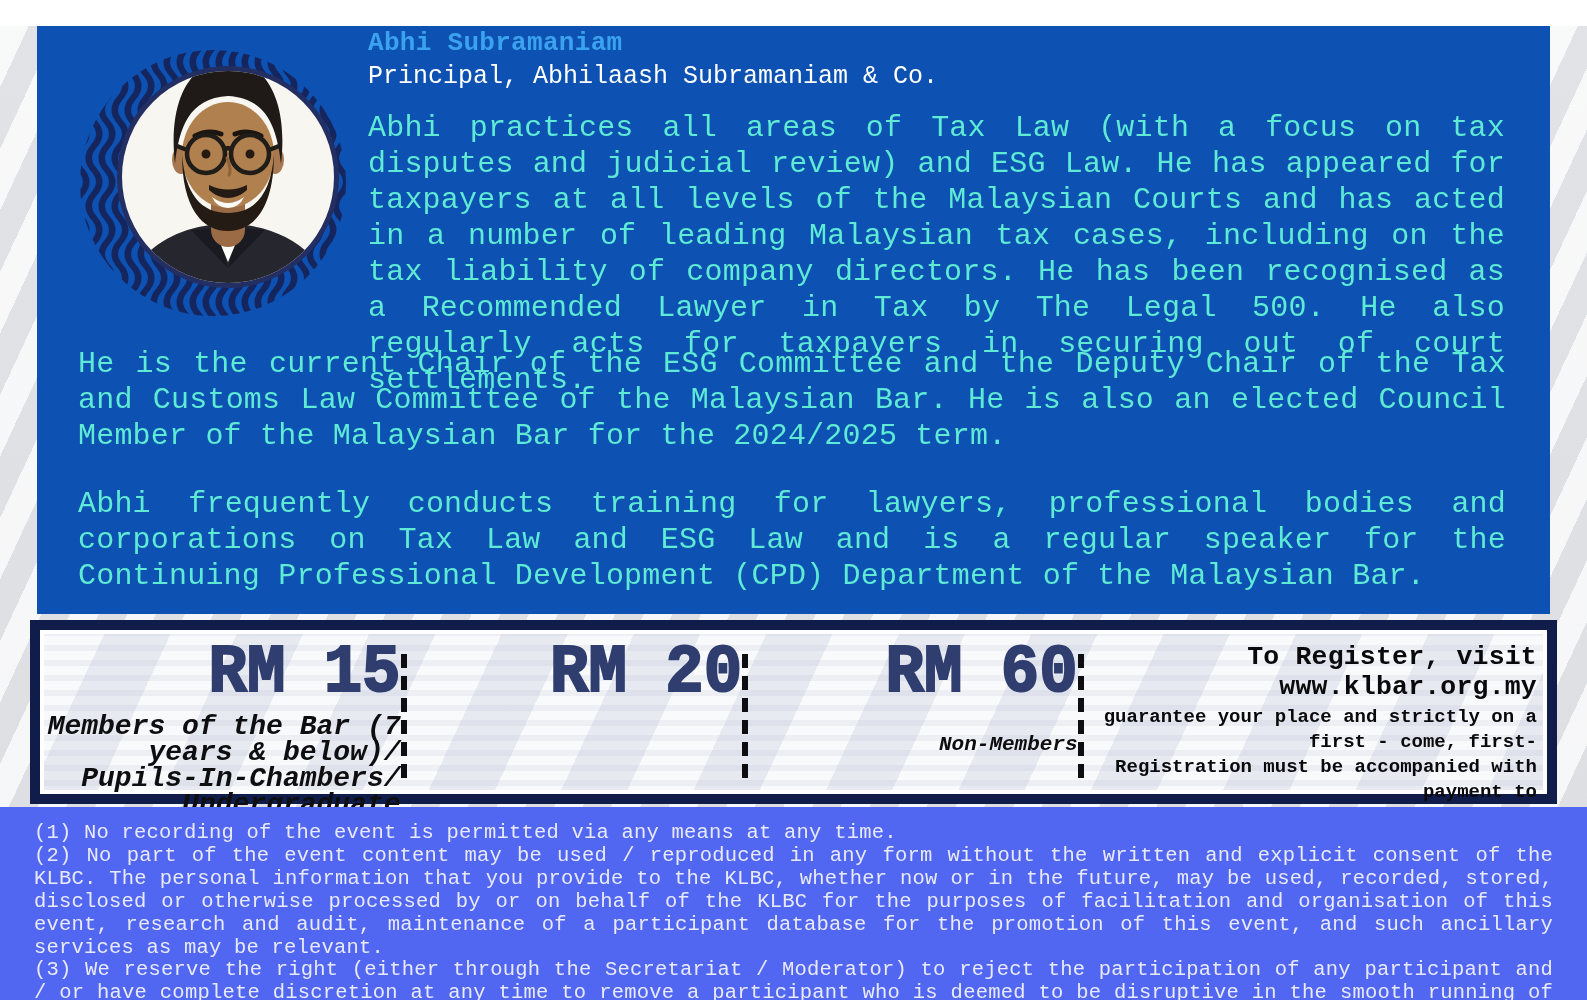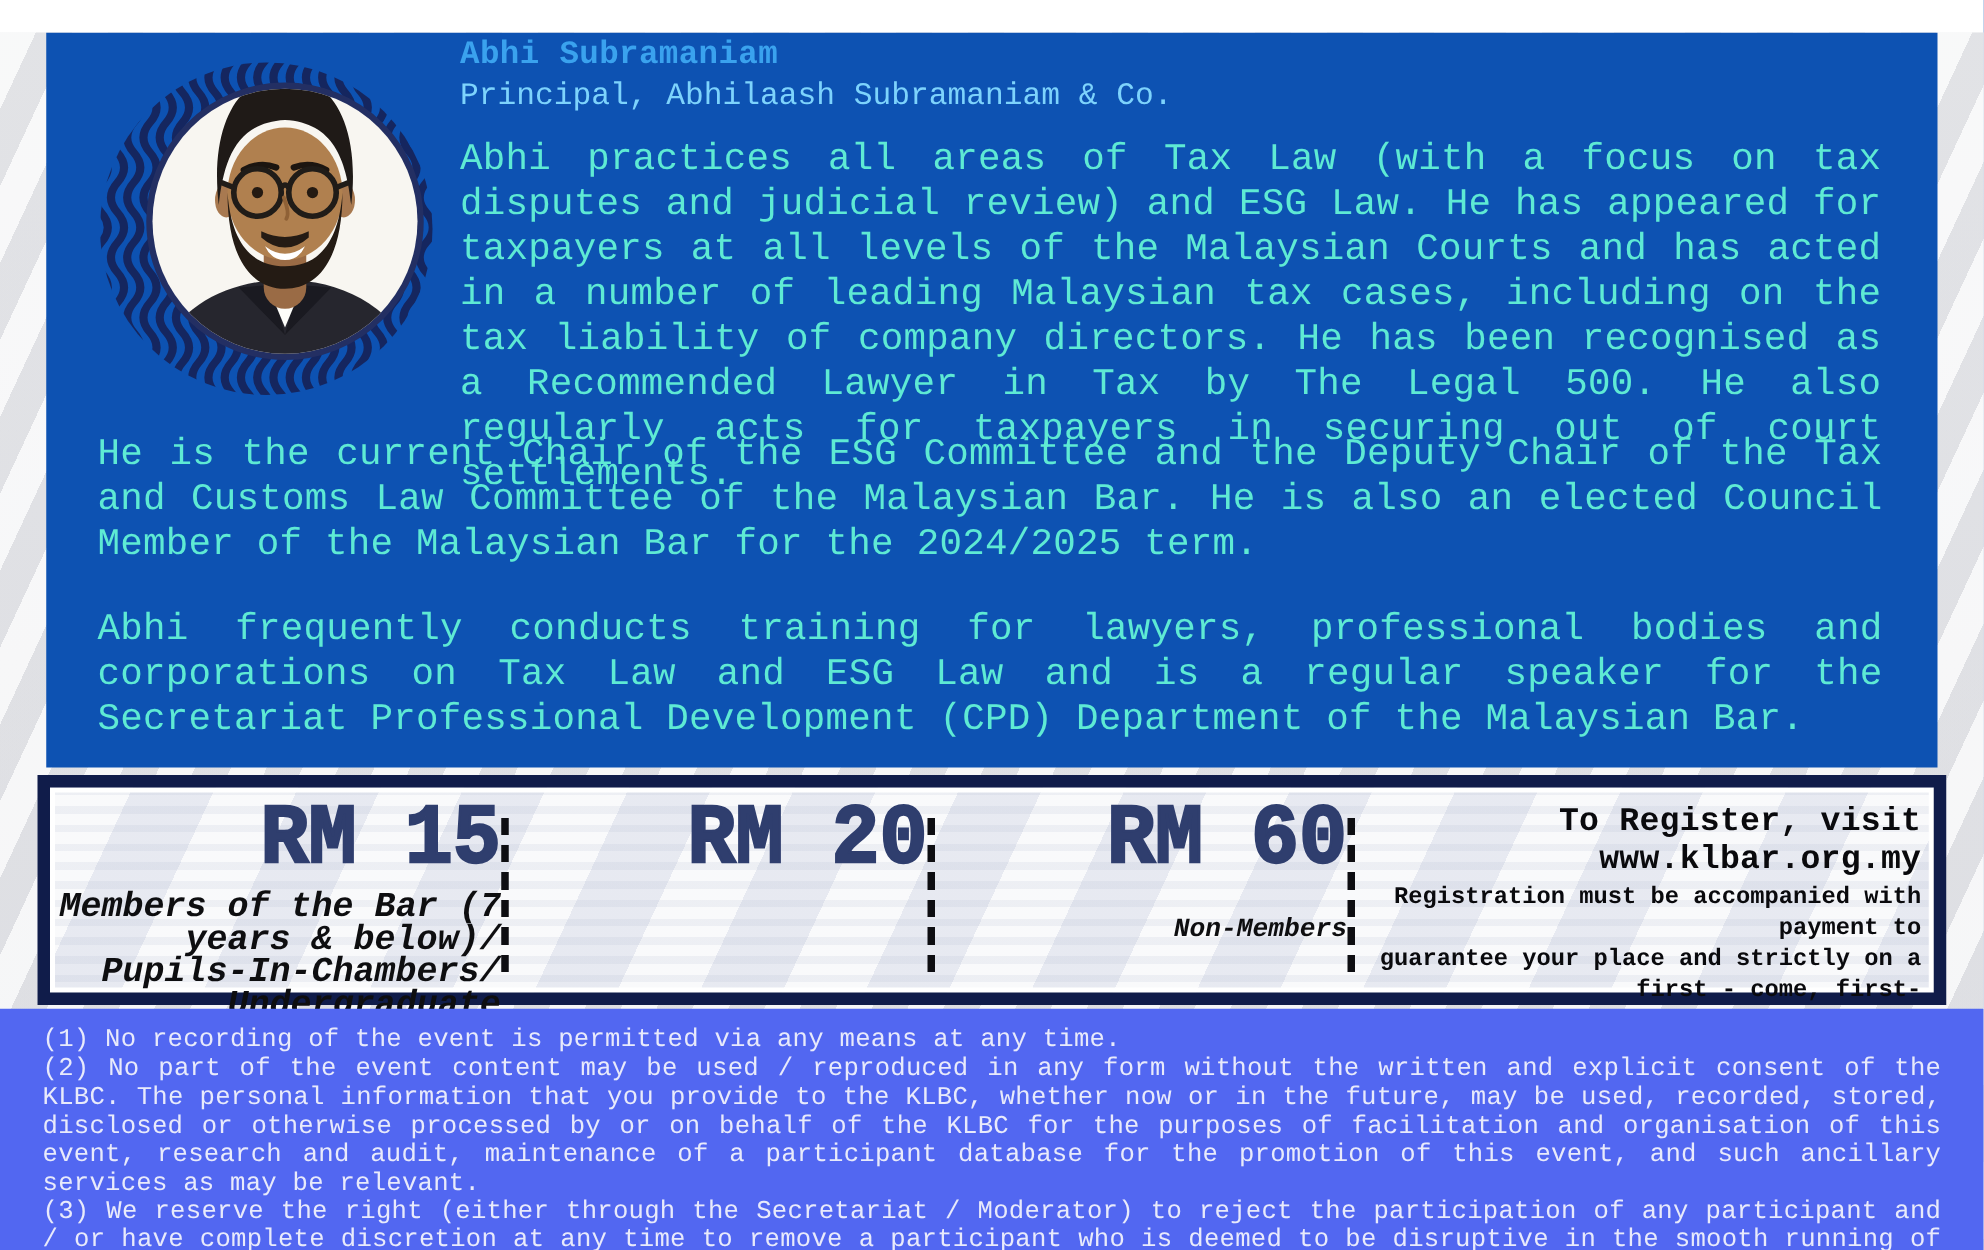--- a/index.html
+++ b/index.html
@@ -8,21 +8,21 @@
     font-family:Liberation Mono, monospace;
     background:
       repeating-linear-gradient(115deg, rgba(255,255,255,.65) 0 26px, rgba(213,214,219,.45) 26px 52px),
       linear-gradient(#ecedef,#e4e5e9);
     margin-top: 26px;
   }
   
   .bio{position:absolute;left:37px;top:0;width:1513px;height:588px;background:#0d52b2;}
   .photo-svg{position:absolute;left:38px;top:10px;width:302px;height:292px;}
   .name{position:absolute;left:331px;top:2px;font-size:26px;font-weight:bold;color:#3aa2ee;letter-spacing:.3px;}
-  .role{position:absolute;left:331px;top:36px;font-size:25px;color:#7dd3fc;}
+  .role{position:absolute;left:331px;top:36px;font-size:25px;color:#ffffff;}
   .bio p{font-size:30px;line-height:36px;color:#5eead4;text-align:justify;margin:0;letter-spacing:.2px;}
   .p1{position:absolute;left:331px;top:84px;width:1137px;}
   .p2{position:absolute;left:41px;top:320px;width:1428px;}
   .p3{position:absolute;left:41px;top:460px;width:1428px;}
   
   .pricebox{
     position:absolute;left:30px;top:594px;width:1527px;height:184px;box-sizing:border-box;
     border:10px solid #101c4a;box-shadow:inset 0 0 0 4px #ffffff;display:flex;
     background:
       repeating-linear-gradient(180deg, rgba(165,175,200,.14) 0 6px, rgba(255,255,255,0) 6px 15px),
@@ -126,21 +126,21 @@
         <circle cx="131" cy="118" r="4.5" fill="#241a12"></circle>
         <circle cx="175" cy="118" r="4.5" fill="#241a12"></circle>
         <path d="M152 122 q5 13 2 17" stroke="#8f6136" stroke-width="3" fill="none" stroke-linecap="round"></path>
       </g>
     </svg>
 
     <div class="name">Abhi Subramaniam</div>
     <div class="role">Principal, Abhilaash Subramaniam &amp; Co.</div>
     <p class="p1">Abhi practices all areas of Tax Law (with a focus on tax disputes and judicial review) and ESG Law. He has appeared for taxpayers at all levels of the Malaysian Courts and has acted in a number of leading Malaysian tax cases, including on the tax liability of company directors. He has been recognised as a Recommended Lawyer in Tax by The Legal 500. He also regularly acts for taxpayers in securing out of court settlements.</p>
     <p class="p2">He is the current Chair of the ESG Committee and the Deputy Chair of the Tax and Customs Law Committee of the Malaysian Bar. He is also an elected Council Member of the Malaysian Bar for the 2024/2025 term.</p>
-    <p class="p3">Abhi frequently conducts training for lawyers, professional bodies and corporations on Tax Law and ESG Law and is a regular speaker for the Secretariat Professional Development (CPD) Department of the Malaysian Bar.</p>
+    <p class="p3">Abhi frequently conducts training for lawyers, professional bodies and corporations on Tax Law and ESG Law and is a regular speaker for the Continuing Professional Development (CPD) Department of the Malaysian Bar.</p>
   </div>
 
   <div class="pricebox">
 
     <div class="tier t1">
       <div class="rm">RM 15</div>
       <div class="aud">
         <span>Members of the Bar (7 years &amp; below)/</span>
         <span>Pupils-In-Chambers/ Undergraduate</span>
         <span>Law Students / Registered OKU</span>
@@ -158,22 +158,22 @@
     <div class="tier t3">
       <div class="rm">RM 60</div>
       <div class="aud">Non-Members</div>
     </div>
 
     <div class="vsep"></div>
 
     <div class="reg t4">
       <div class="reg-title">To Register, visit www.klbar.org.my</div>
       <div class="reg-note">
+        <span>guarantee your  place and strictly on a first - come,  first-</span>
         <span>Registration must be accompanied with payment  to</span>
-        <span>guarantee your  place and strictly on a first - come,  first-</span>
         <span>served basis.</span>
       </div>
       <div class="reg-mail">For other details, email registration@klbar.org.my</div>
     </div>
   </div>
 
   <div class="terms">
     <p>(1) No recording of the event is permitted via any means at any time.</p>
     <p>(2) No part of the event content may be used / reproduced in any form without the written and explicit consent of the KLBC. The personal information that you provide to the KLBC, whether now or in the future, may be used, recorded, stored, disclosed or otherwise processed by or on behalf of the KLBC for the purposes of facilitation and organisation of this event, research and audit, maintenance of a participant database for the promotion of this event, and such ancillary services as may be relevant.</p>
     <p>(3) We reserve the right (either through the Secretariat / Moderator) to reject the participation of any participant and / or have complete discretion at any time to remove a participant who is deemed to be disruptive in the smooth running of the event. Any request for refund will be at the discretion of the KLBC.</p>

